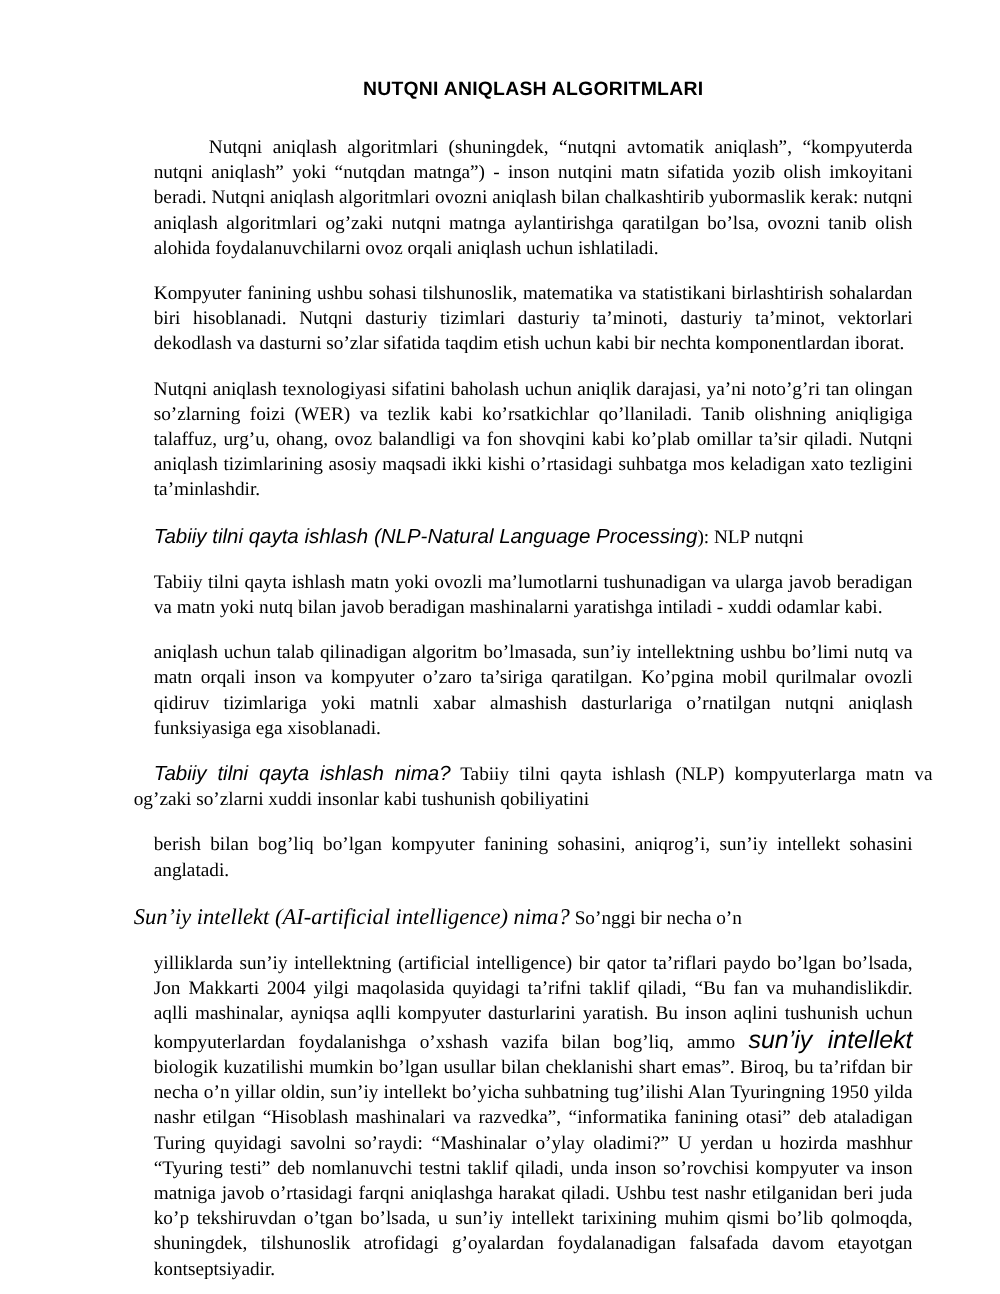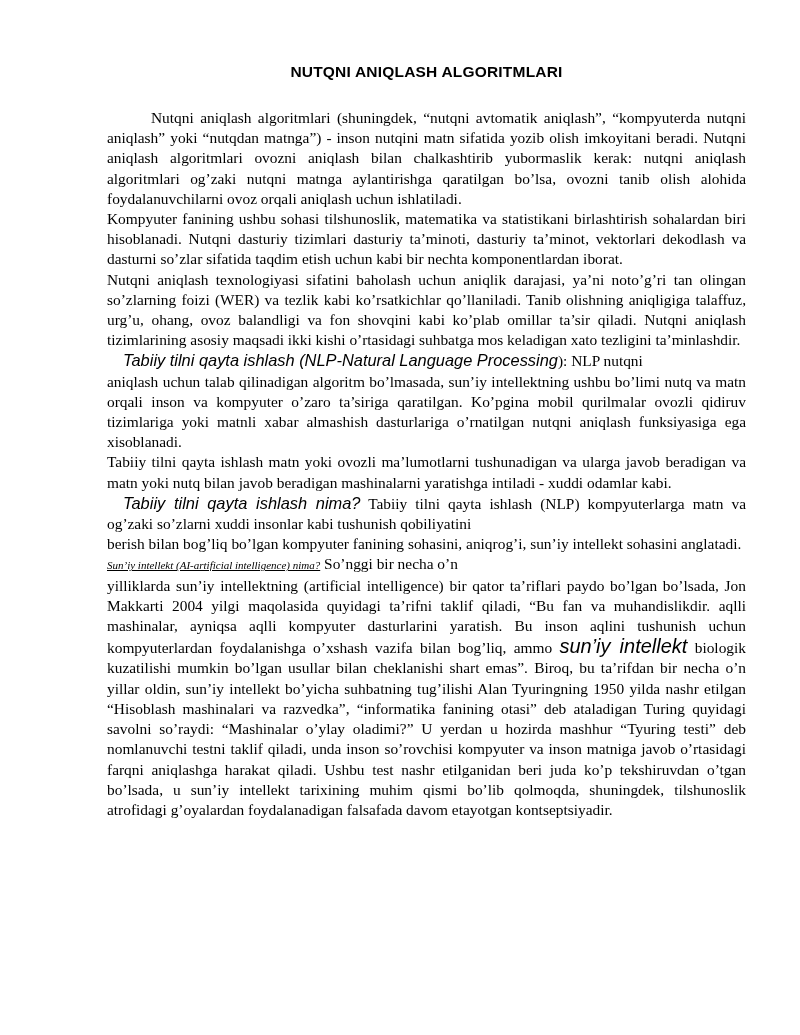--- a/index.html
+++ b/index.html
@@ -42,42 +42,41 @@
     line-height: 20px;
   }
 
   
   .p {
     font-family: "Liberation Serif", "DejaVu Serif", serif;
     font-size: 15.4px;
     line-height: 20.2px;
     text-align: justify;
     text-justify: inter-word;
-    margin: 0;
+    margin: 16px;
     hyphens: none;
   }
 
   .p.indent {
     text-indent: 44px;
   }
 
   
   .sans-italic {
     font-family: "Liberation Sans", "DejaVu Sans", sans-serif;
     font-style: italic;
     font-size: 16.4px;
     line-height: 20.2px;
     margin-left: 16px;
   }
 
   .serif-italic {
     font-family: "Liberation Serif", "DejaVu Serif", serif;
     font-style: italic;
-    font-size: 11px;
-    text-decoration: underline;
+    font-size: 18px;
   }
 
   .sans-italic-small {
     font-family: "Liberation Sans", "DejaVu Sans", sans-serif;
     font-style: italic;
     font-size: 20px;
   }
 
   
   .mixed {
@@ -100,23 +99,23 @@
 
     <p class="p">Kompyuter fanining ushbu sohasi tilshunoslik, matematika va statistikani birlashtirish sohalardan biri hisoblanadi. Nutqni dasturiy tizimlari dasturiy ta’minoti, dasturiy ta’minot, vektorlari dekodlash va dasturni so’zlar sifatida taqdim etish uchun kabi bir nechta komponentlardan iborat.</p>
 
     <p class="p">Nutqni aniqlash texnologiyasi sifatini baholash uchun aniqlik darajasi, ya’ni noto’g’ri tan olingan so’zlarning foizi (WER) va tezlik kabi ko’rsatkichlar qo’llaniladi. Tanib olishning aniqligiga talaffuz, urg’u, ohang, ovoz balandligi va fon shovqini kabi ko’plab omillar ta’sir qiladi. Nutqni aniqlash tizimlarining asosiy maqsadi ikki kishi o’rtasidagi suhbatga mos keladigan xato tezligini ta’minlashdir.</p>
 
 
     <p class="mixed">
       <span class="sans-italic">Tabiiy tilni qayta ishlash (NLP-Natural Language Processing</span><span>): NLP nutqni</span>
     </p>
 
+    <p class="p">Tabiiy tilni qayta ishlash matn yoki ovozli ma’lumotlarni tushunadigan va ularga javob beradigan va matn yoki nutq bilan javob beradigan mashinalarni yaratishga intiladi - xuddi odamlar kabi.</p>
+
     <p class="p">aniqlash uchun talab qilinadigan algoritm bo’lmasada, sun’iy intellektning ushbu bo’limi nutq va matn orqali inson va kompyuter o’zaro ta’siriga qaratilgan. Ko’pgina mobil qurilmalar ovozli qidiruv tizimlariga yoki matnli xabar almashish dasturlariga o’rnatilgan nutqni aniqlash funksiyasiga ega xisoblanadi.</p>
-
-    <p class="p">Tabiiy tilni qayta ishlash matn yoki ovozli ma’lumotlarni tushunadigan va ularga javob beradigan va matn yoki nutq bilan javob beradigan mashinalarni yaratishga intiladi - xuddi odamlar kabi.</p>
 
     <p class="mixed">
       <span class="sans-italic">Tabiiy tilni qayta ishlash nima?</span><span> Tabiiy tilni qayta ishlash (NLP) kompyuterlarga matn va og’zaki so’zlarni xuddi insonlar kabi tushunish qobiliyatini</span>
     </p>
 
     <p class="p">berish bilan bog’liq bo’lgan kompyuter fanining sohasini, aniqrog’i, sun’iy intellekt sohasini anglatadi.</p>
 
     <p class="mixed">
       <span class="serif-italic">Sun’iy intellekt (AI-artificial intelligence) nima?</span><span> So’nggi bir necha o’n</span>
     </p>

